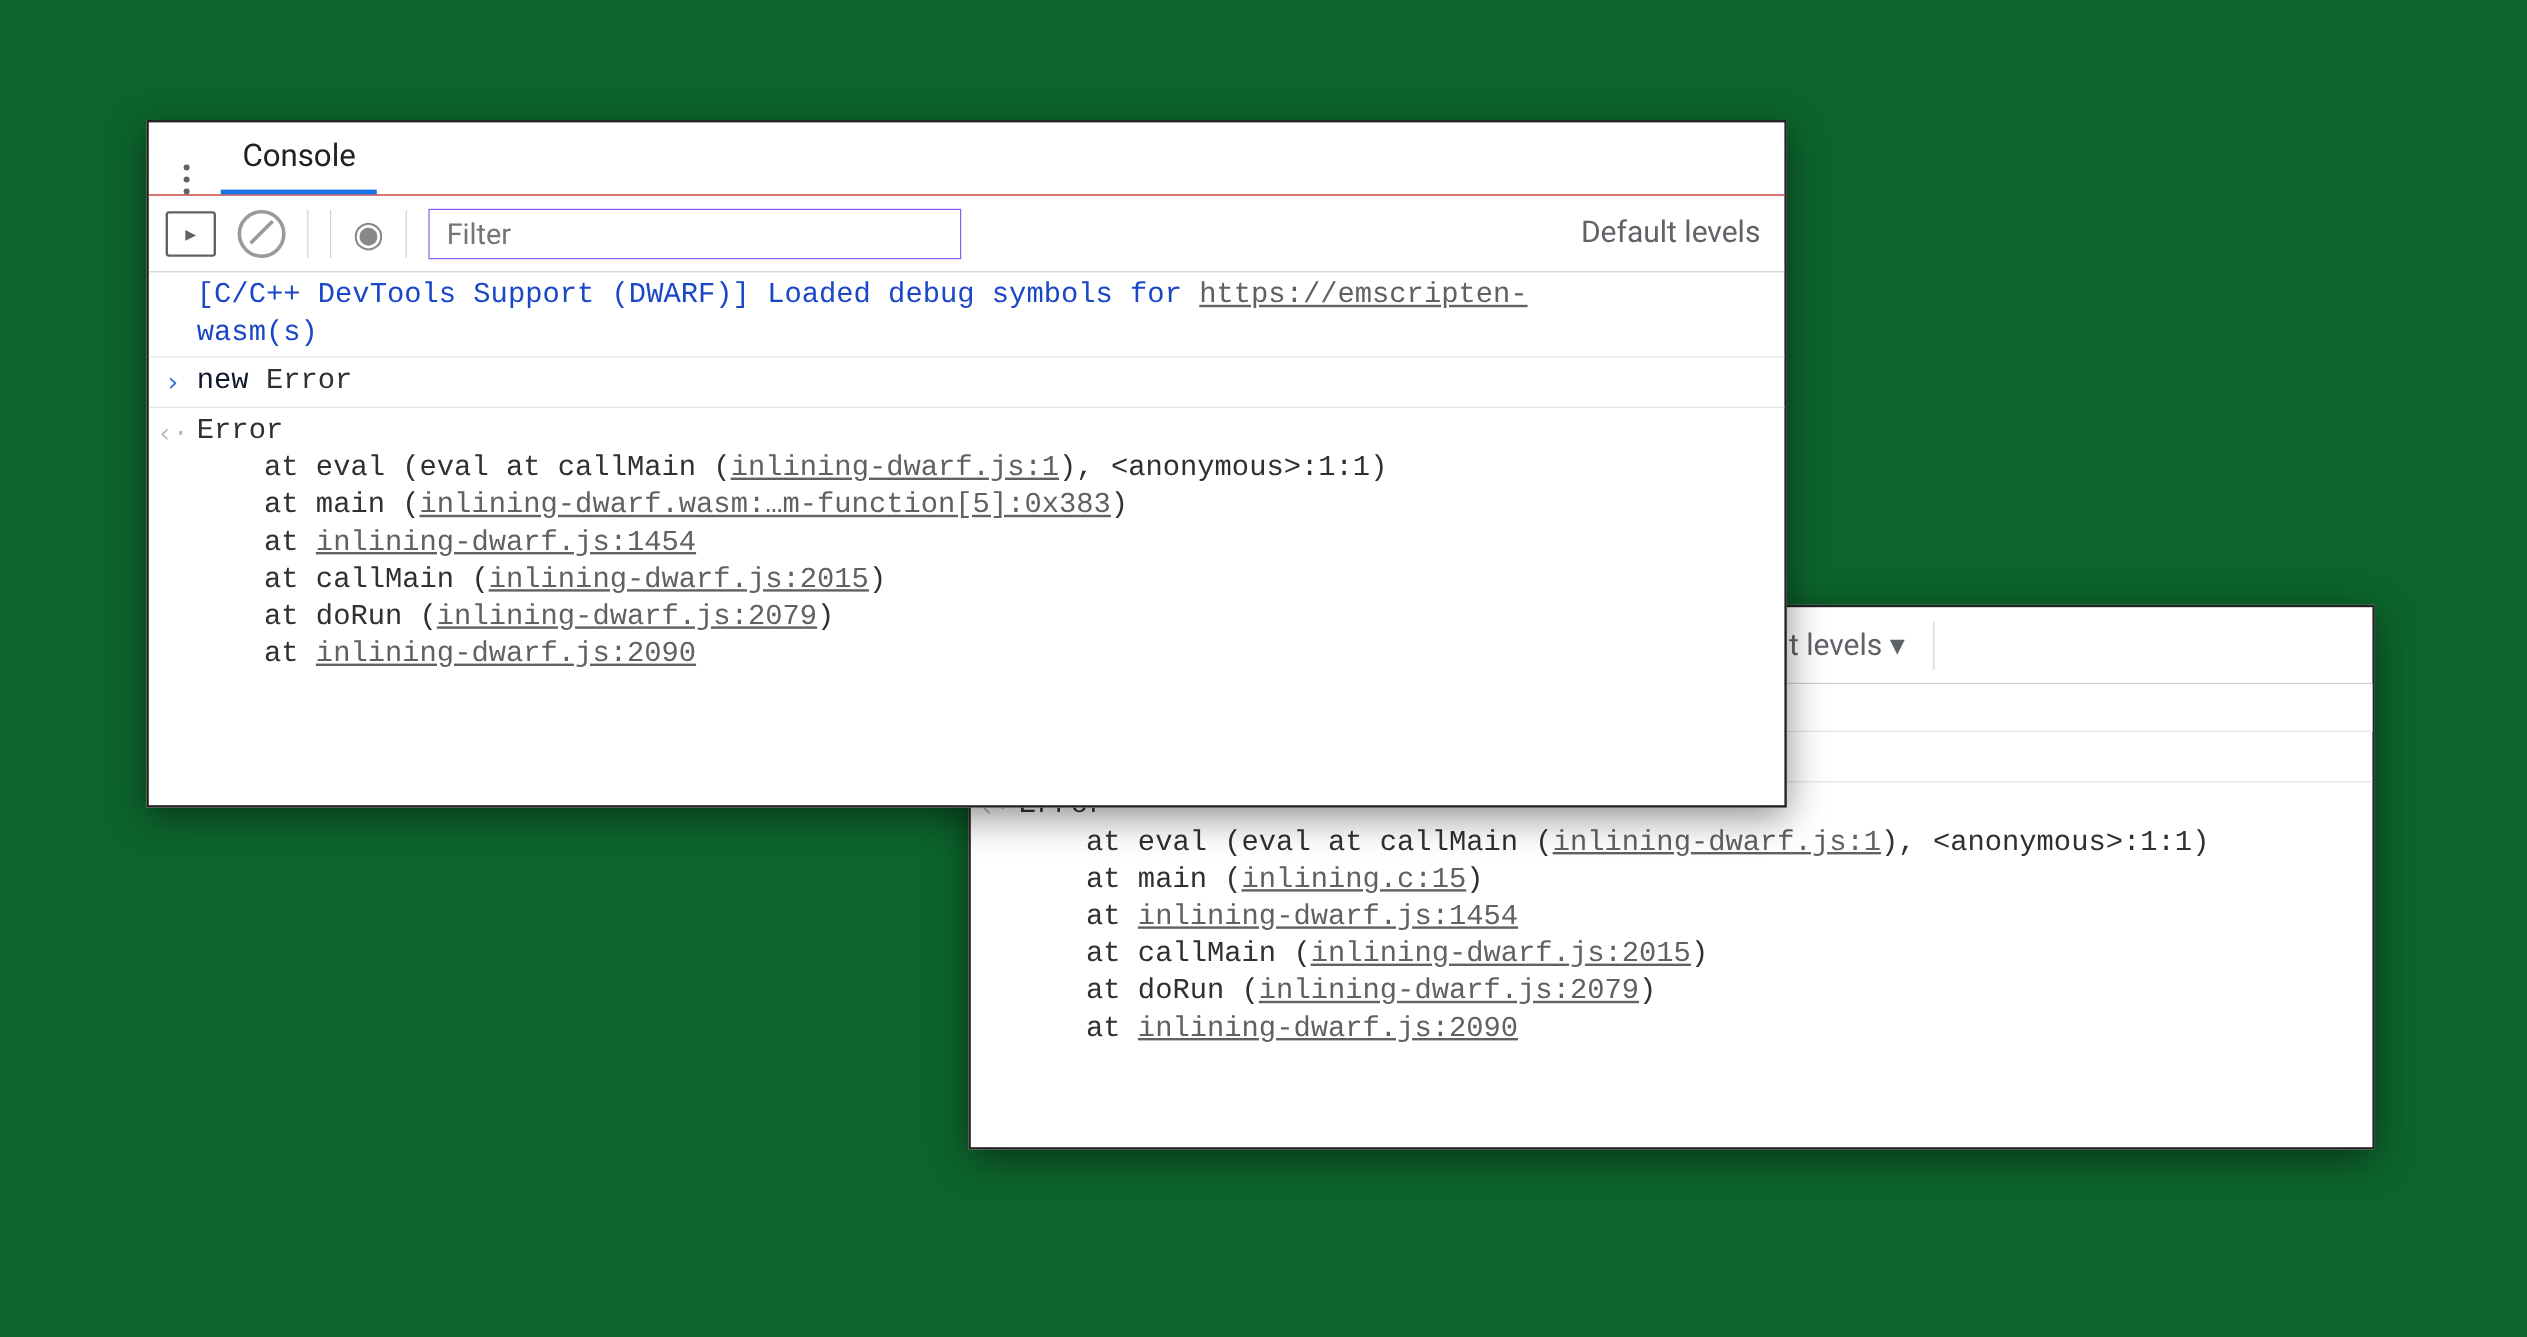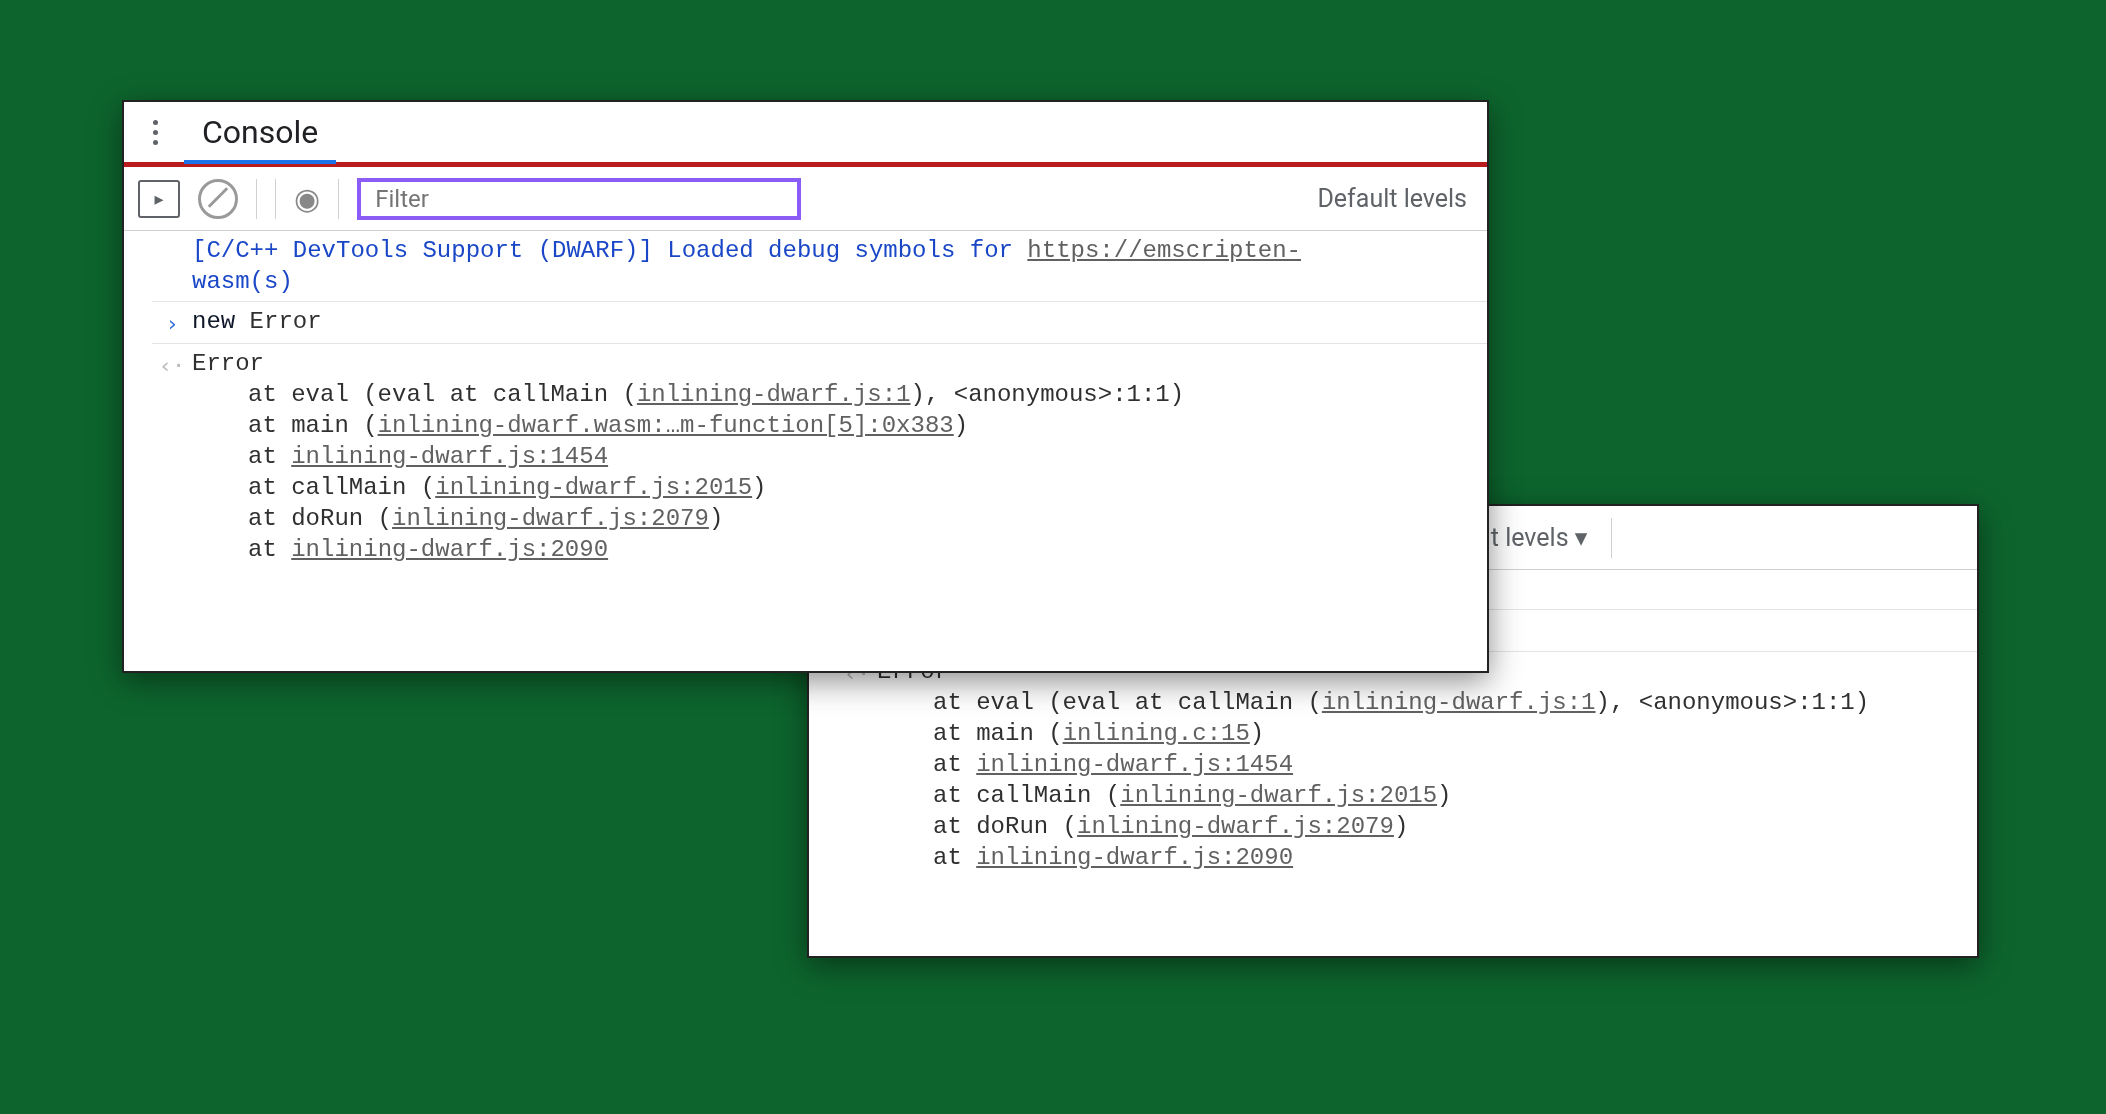--- a/index.html
+++ b/index.html
@@ -16,25 +16,25 @@
     background: #ffffff;
     box-shadow: 0 8px 30px rgba(0,0,0,.45);
     border: 2px solid #222;
     box-sizing: border-box;
     color: #3b3b3b;
   }
   
   #panelA { left: 122px; top: 100px; width: 1367px; height: 573px; }
   .tabbar {
     height: 60px;
-    border-bottom: 5px solid #b91c1c;
-    display: flex;
-    align-items: center;
+    border-bottom: 1px solid #b91c1c;
+    display: flex;
+    align-items: flex-end;
     padding: 0 10px;
-    font-size: 32px;
+    font-size: 26px;
     color: #5a5a5a;
   }
   .kebab {
     width: 30px;
     display: flex;
     flex-direction: column;
     align-items: center;
     gap: 5px;
     margin: 0 14px 0 6px;
   }
@@ -82,21 +82,21 @@
     transform: rotate(-45deg);
   }
   .sep { width: 1px; height: 40px; background: #d0d0d0; }
   .scope {
     display:flex; align-items:center; gap: 6px;
     width: 320px; justify-content: space-between;
     padding-right: 6px;
   }
   .eye { font-size: 30px; color: #888; }
   .filter-input {
-    border: 4px solid #8b5cf6;
+    border: 1px solid #8b5cf6;
     height: 42px;
     width: 444px;
     font-size: 24px;
     padding: 16px 14px;
     color: #5f6368;
     font-family: inherit;
     box-sizing: border-box;
   }
   .levels { margin-left: auto; padding-right: 6px; }
 
@@ -104,21 +104,20 @@
     font-family: Menlo, Consolas, "Courier New", monospace;
     font-size: 24px;
     line-height: 31px;
     color: #303030;
   }
   .msgrow {
     display: flex;
     align-items: flex-start;
     border-bottom: 1px solid #e4e4e4;
     padding: 4px 0 4px 0;
-    margin-left: 28px;
   }
   .gutter {
     width: 40px;
     text-align: center;
     flex: none;
     color: #888;
     font-family: Menlo, Consolas, monospace;
     font-size: 22px;
     padding-top: 2px;
     user-select: none;

